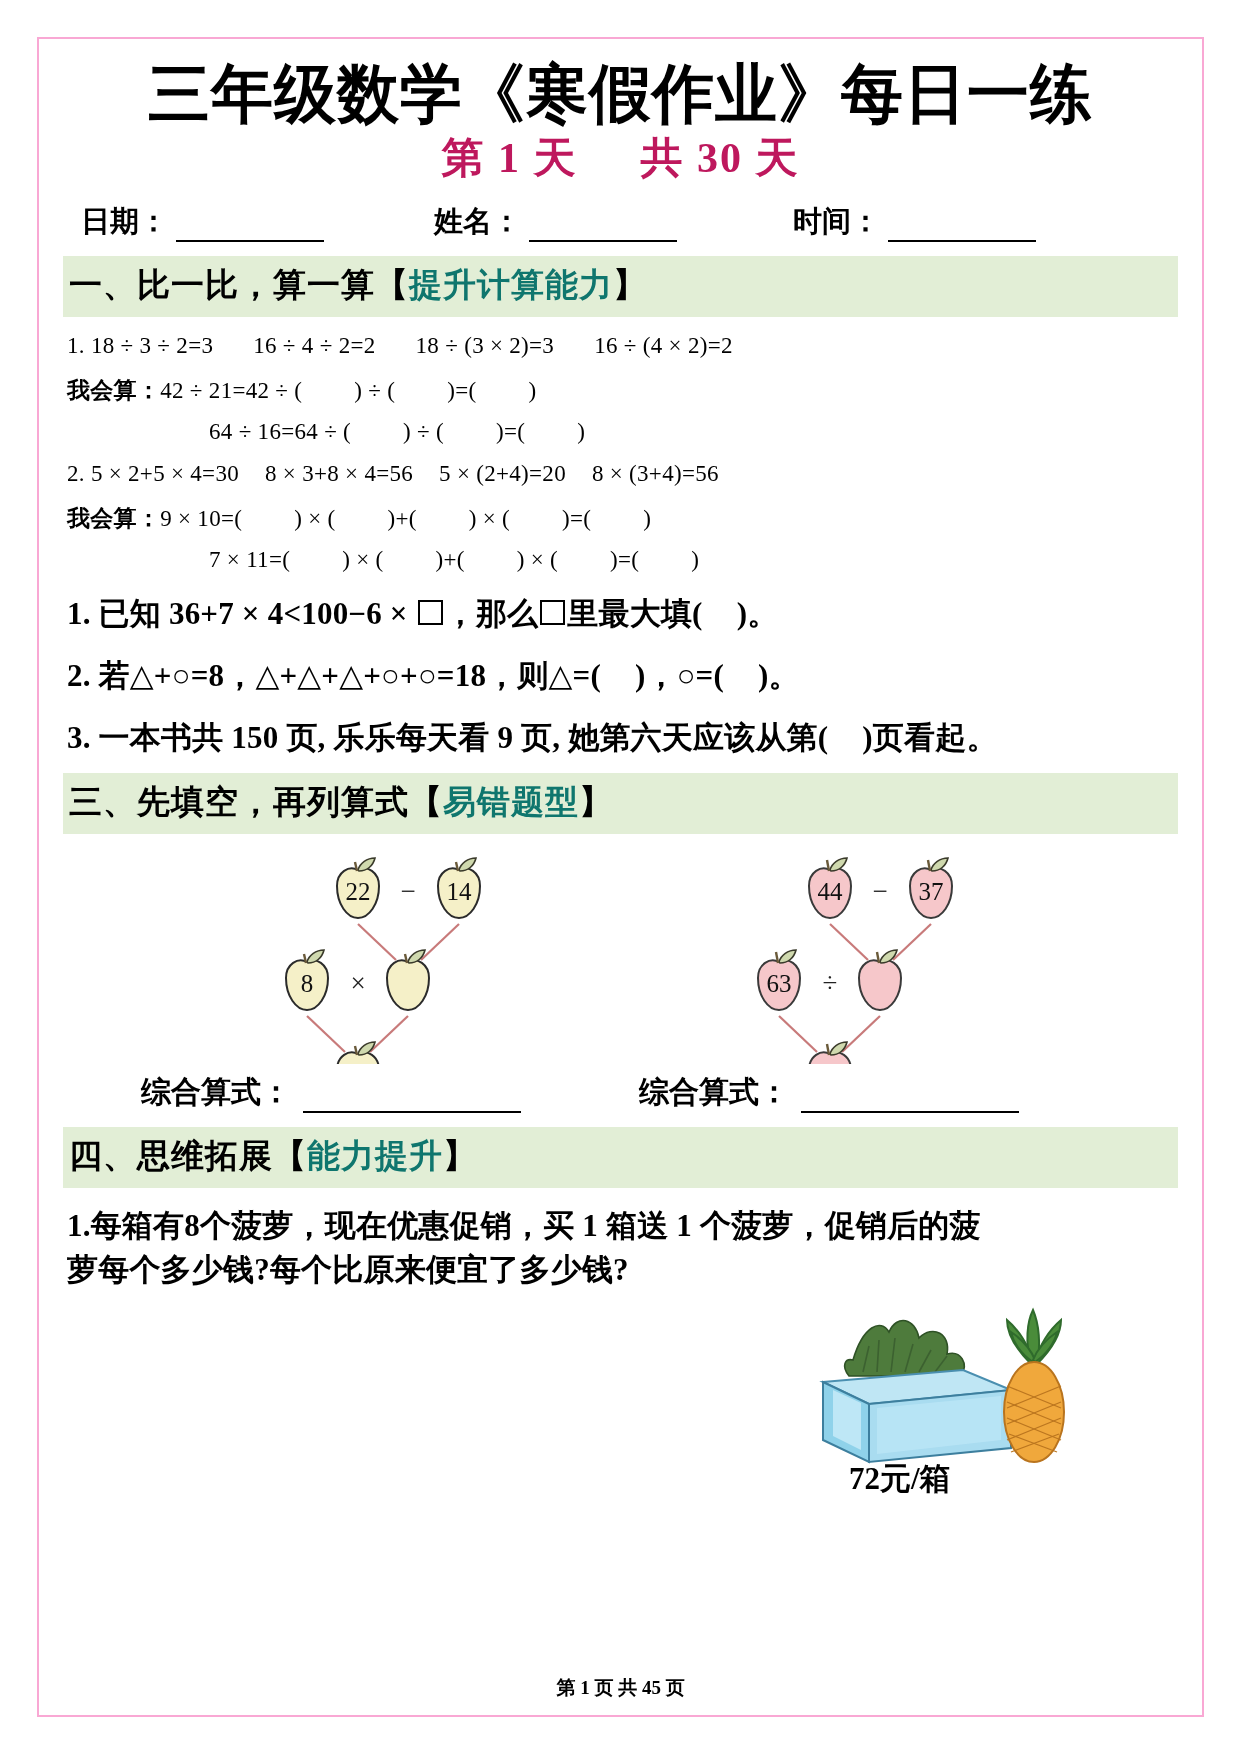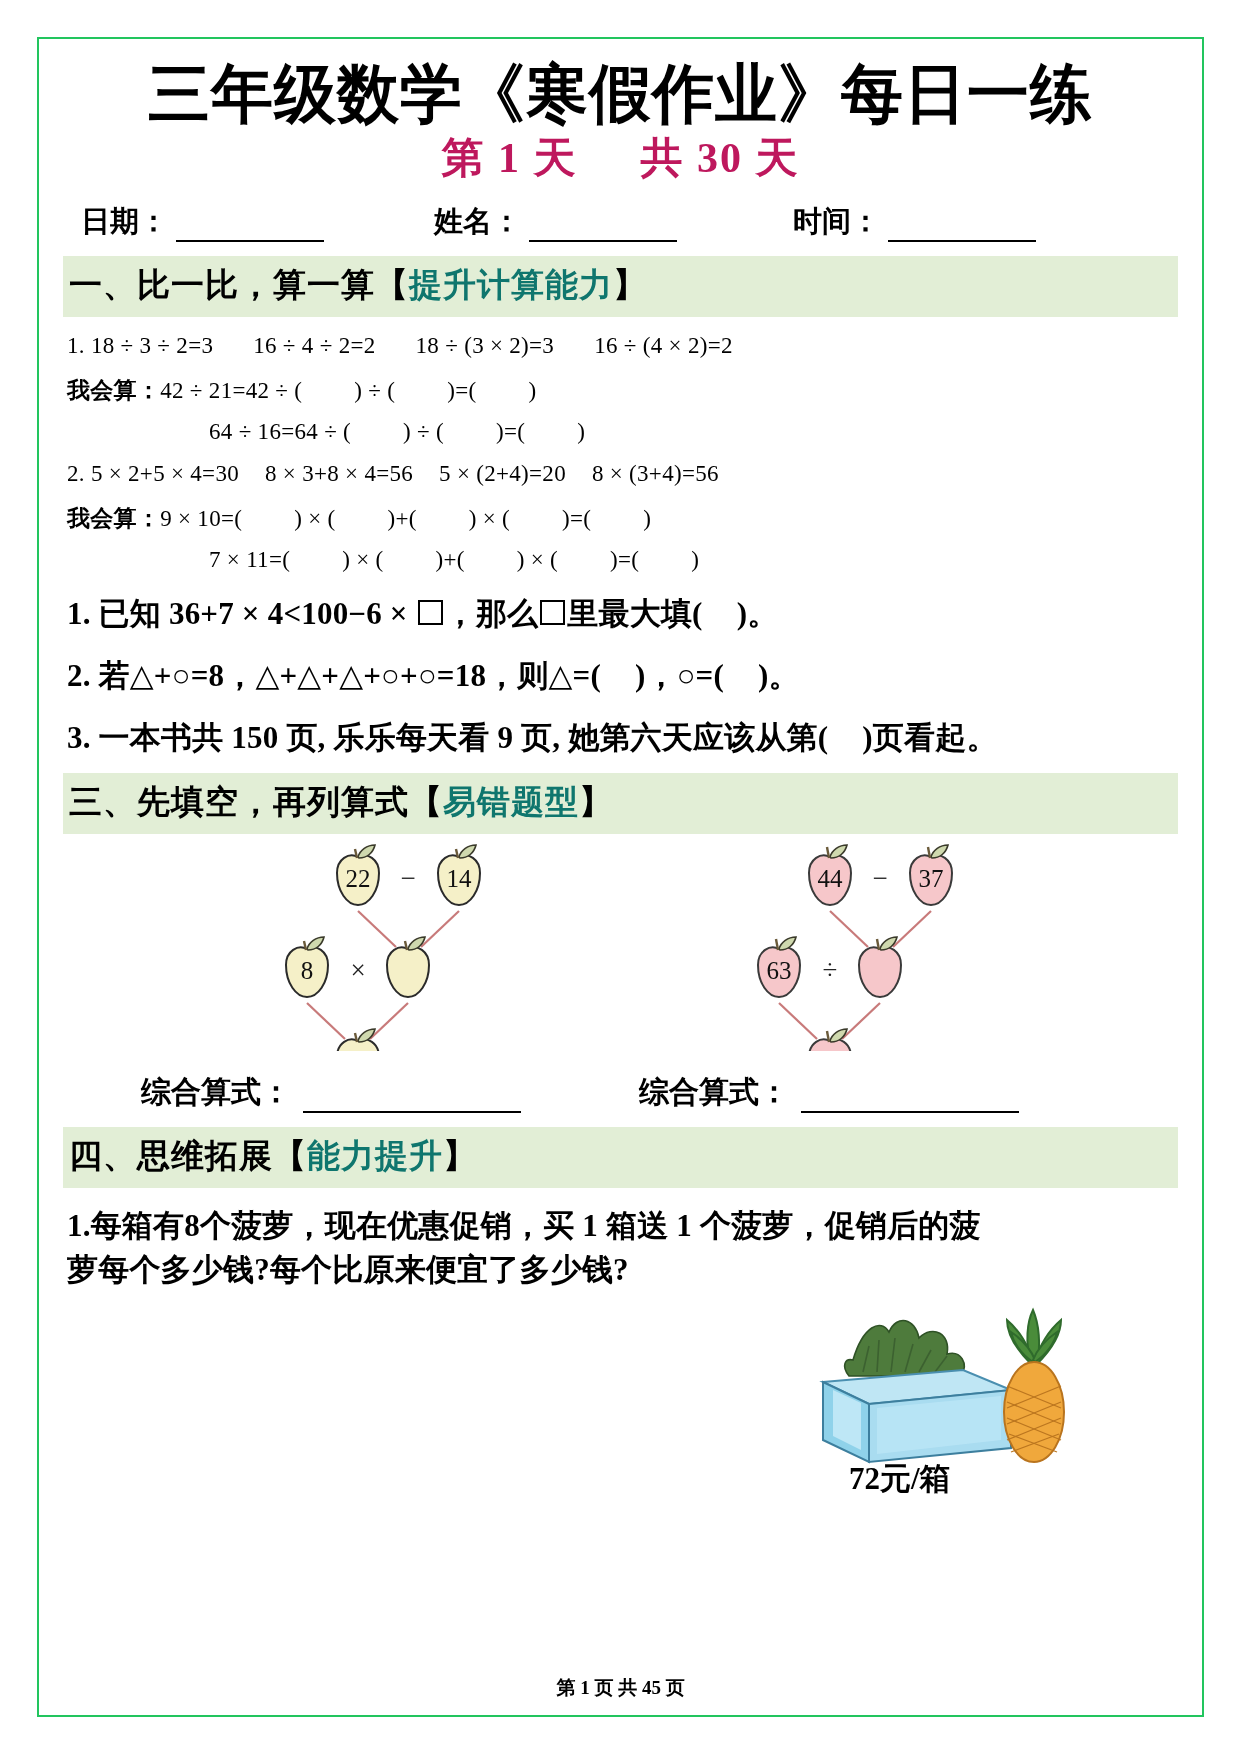--- a/index.html
+++ b/index.html
@@ -4,21 +4,21 @@
 <style>
   html,body{margin:0;padding:0;background:#fff;}
   body{
     width:1241px;height:1754px;
     font-family:"Liberation Serif","DejaVu Serif",serif;
     color:#000;-webkit-font-smoothing:none;
   }
   .page{
     position:absolute;left:37px;top:37px;
     width:1167px;height:1680px;
-    border:2px solid #22c55e;
+    border:2px solid #f9a8d4;
     box-sizing:border-box;
     background:#fff;
   }
   .inner{padding:12px 24px 0 24px;position:relative;height:100%;box-sizing:border-box;}
 
   
   .title{
     text-align:center;
     font-family:"Liberation Serif","DejaVu Serif",serif;
     font-weight:700;
@@ -105,21 +105,21 @@
     white-space:nowrap;
     letter-spacing:.2px;
   }
 
   
   .diagrams{
     position:relative;
     height:212px;
     margin-top:6px;
   }
-  .diagram{position:absolute;top:3px;width:330px;height:208px;}
+  .diagram{position:absolute;top:16px;width:330px;height:208px;}
   .diagram.left{left:200px;}
   .diagram.right{left:672px;}
 
   
   .formula-row{
     display:flex;
     font-size:30px;
     font-weight:700;
     margin-top:20px;
     padding-left:78px;

